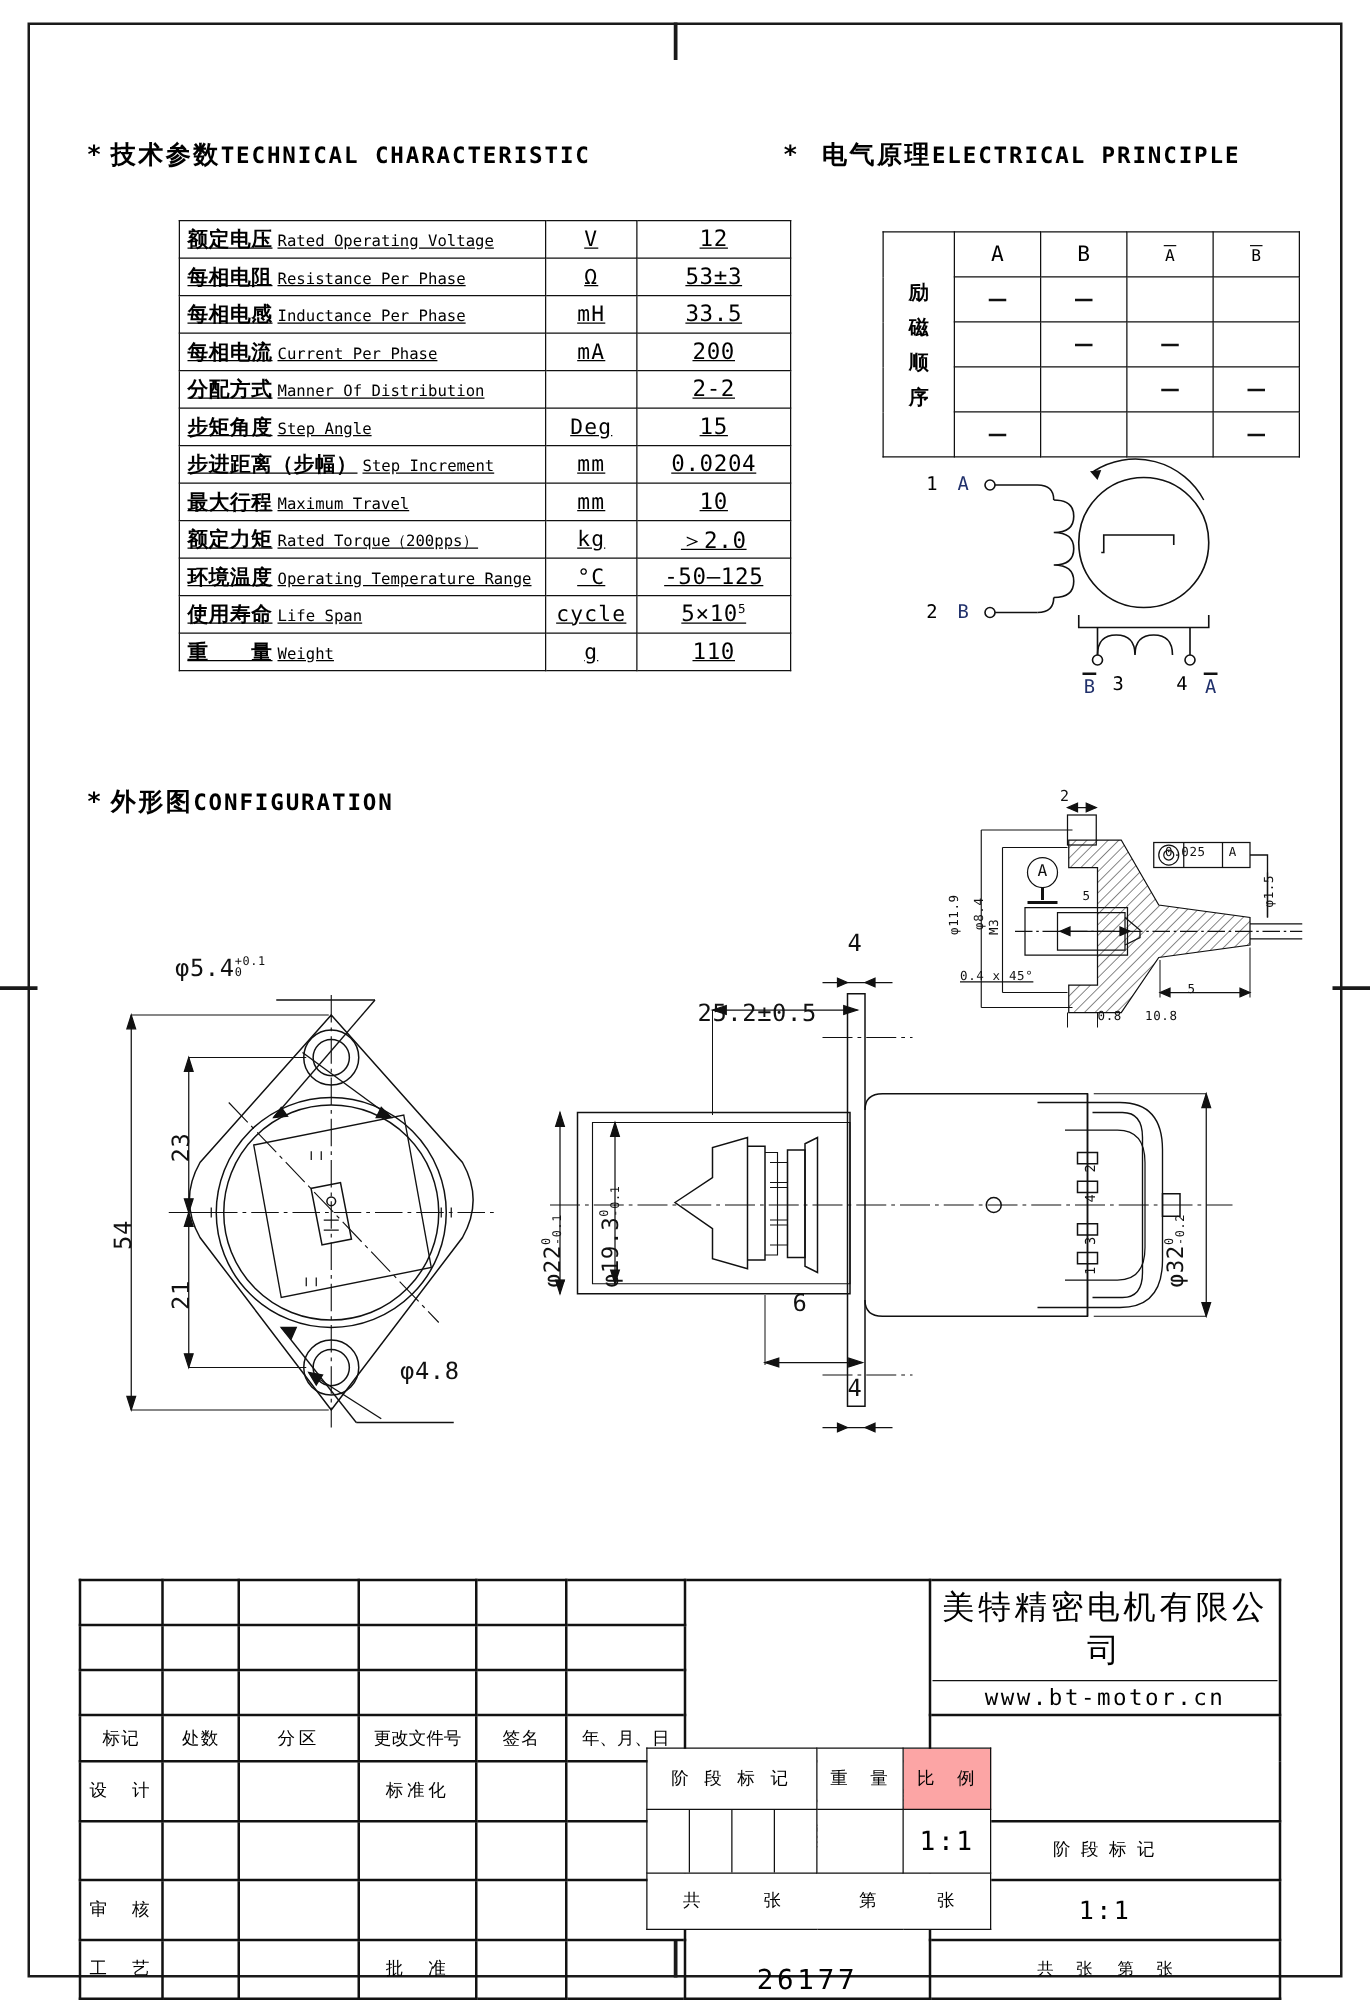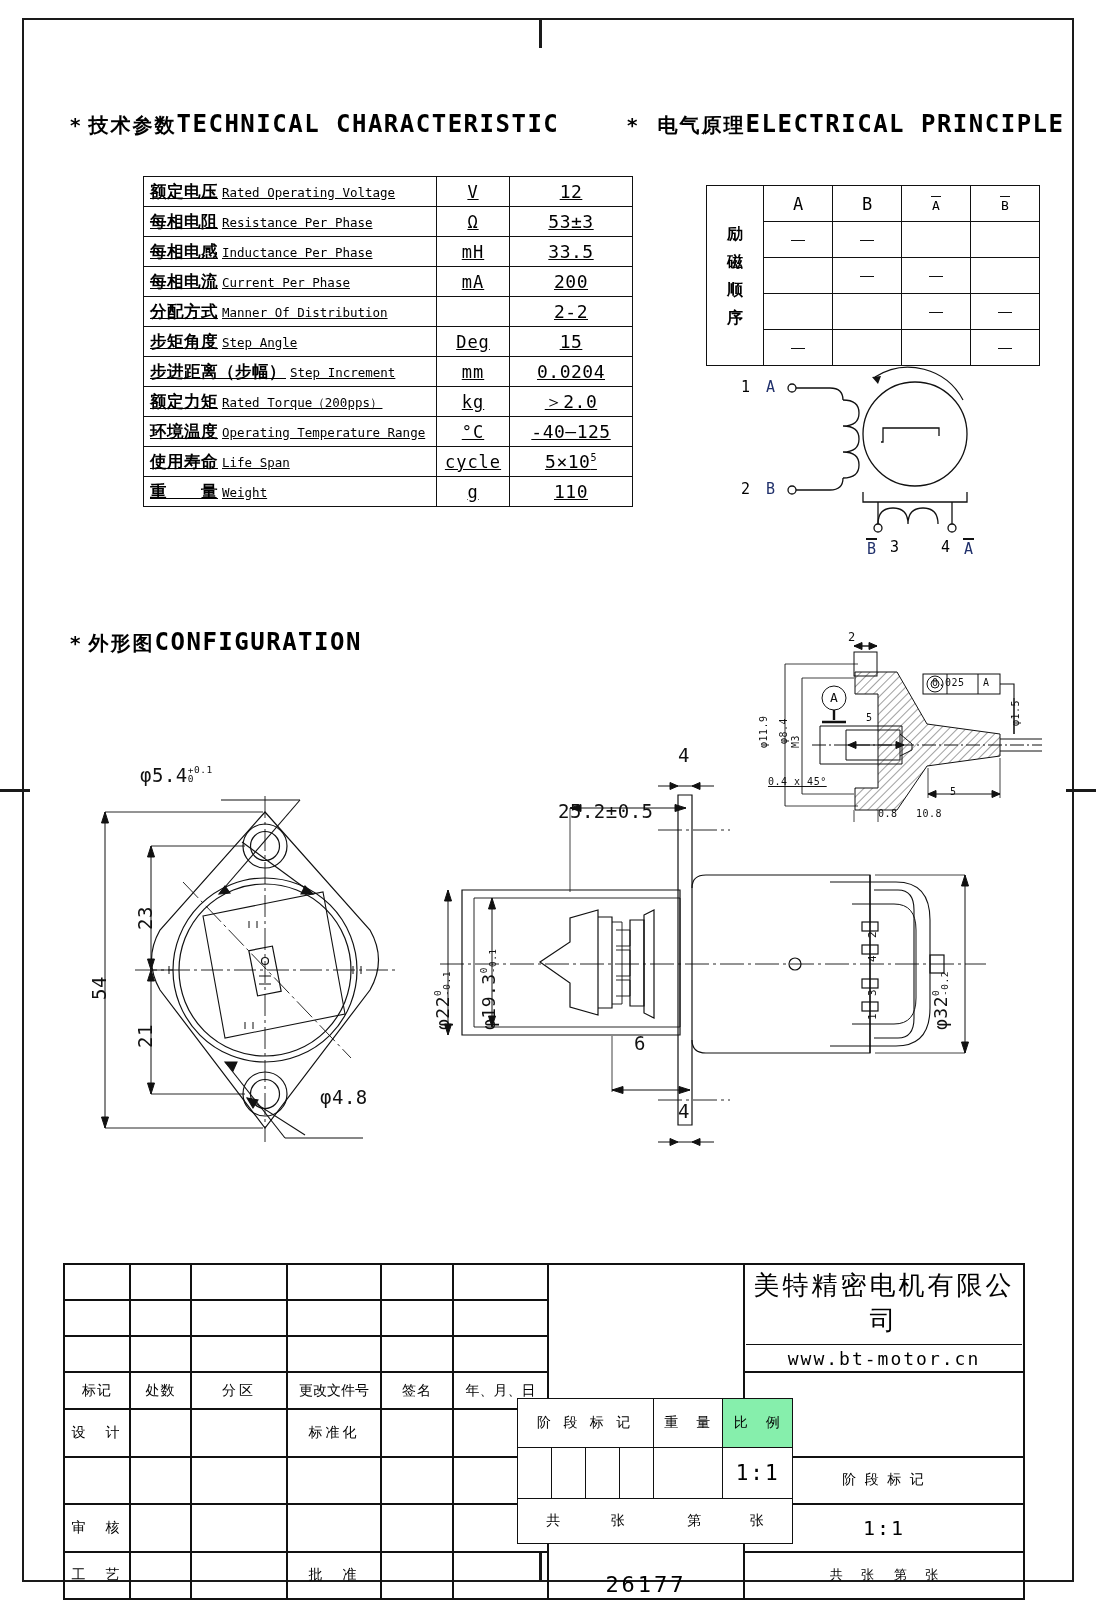--- a/index.html
+++ b/index.html
@@ -10,21 +10,21 @@
   .frame{position:absolute;left:22px;top:18px;width:1052px;height:1564px;
          border:2.5px solid #1a1a1a;box-sizing:border-box;}
   .tick{position:absolute;background:#1a1a1a;}
   .tick.v{width:2.5px;height:30px;}
   .tick.h{height:2.5px;width:30px;}
 
   
   .abs{position:absolute;}
   .hdg{font-size:20px;letter-spacing:.5px;white-space:nowrap;}
   .hdg .cn{font-family:"DejaVu Sans","Liberation Sans",sans-serif;font-weight:700;letter-spacing:2px;}
-  .hdg .en{font-family:"DejaVu Sans Mono","Liberation Mono",monospace;letter-spacing:1.5px;font-weight:700;font-size:24px;}
+  .hdg .en{font-family:"DejaVu Sans Mono","Liberation Mono",monospace;letter-spacing:1.5px;font-weight:700;font-size:18px;}
 
   
   .spec{position:absolute;left:143px;top:176px;border-collapse:collapse;}
   .spec td{border:1.4px solid #111;height:29px;padding:0 6px;white-space:nowrap;text-decoration:underline;}
   .spec td.c1{width:280px;}
   .spec td.c2{width:60px;text-align:center;font-family:"DejaVu Sans Mono","Liberation Mono",monospace;font-size:17px;letter-spacing:1px;}
   .spec td.c3{width:110px;text-align:center;font-family:"DejaVu Sans Mono","Liberation Mono",monospace;font-size:18px;letter-spacing:.5px;}
   .spec .zh{font-family:"DejaVu Sans","Liberation Sans",sans-serif;font-size:16.5px;font-weight:700;letter-spacing:.5px;}
   .spec .en{font-family:"DejaVu Sans Mono","Liberation Mono",monospace;font-size:12.5px;letter-spacing:0;margin-left:4px;}
   .spec sup{font-size:10px;vertical-align:super;}
@@ -107,28 +107,33 @@
           <td class="c1"><span class="zh">步矩角度</span><span class="en">Step Angle</span></td>
           <td class="c2">Deg</td>
           <td class="c3">15</td>
         </tr>
         <tr>
           <td class="c1"><span class="zh">步进距离（步幅）</span><span class="en">Step Increment</span></td>
           <td class="c2">mm</td>
           <td class="c3">0.0204</td>
         </tr>
         <tr>
+          <td class="c1"><span class="zh">最大行程</span><span class="en">Maximum Travel</span></td>
+          <td class="c2">mm</td>
+          <td class="c3">10</td>
+        </tr>
+        <tr>
           <td class="c1"><span class="zh">额定力矩</span><span class="en">Rated Torque（200pps）</span></td>
           <td class="c2">kg</td>
           <td class="c3">＞2.0</td>
         </tr>
         <tr>
           <td class="c1"><span class="zh">环境温度</span><span class="en">Operating Temperature Range</span></td>
           <td class="c2">°C</td>
-          <td class="c3">-40—125</td>
+          <td class="c3">-50—125</td>
         </tr>
         <tr>
           <td class="c1"><span class="zh">使用寿命</span><span class="en">Life Span</span></td>
           <td class="c2">cycle</td>
           <td class="c3">5×10<sup>5</sup></td>
         </tr>
         <tr>
           <td class="c1"><span class="zh">重　　量</span><span class="en">Weight</span></td>
           <td class="c2">g</td>
           <td class="c3">110</td>
@@ -531,21 +536,21 @@
       </tr>
     </tbody>
   </table>
 
   <div class="abs" style="left:517px;top:1398px;width:276px;height:150px;">
     <table style="border-collapse:collapse;width:276px;">
       <tbody>
           <tr>
         <td style="border:1.6px solid #111;width:140px;height:46px;text-align:center;font-family:'DejaVu Sans','Liberation Sans',sans-serif;font-size:14px;letter-spacing:4px;background:#fff;">阶 段 标 记</td>
         <td style="border:1.6px solid #111;width:68px;text-align:center;font-family:'DejaVu Sans','Liberation Sans',sans-serif;font-size:14px;letter-spacing:2px;background:#fff;">重　量</td>
-        <td style="border:1.6px solid #111;width:68px;text-align:center;font-family:'DejaVu Sans','Liberation Sans',sans-serif;font-size:14px;letter-spacing:2px;background:#86efac;">比　例</td>
+        <td style="border:1.6px solid #111;width:68px;text-align:center;font-family:'DejaVu Sans','Liberation Sans',sans-serif;font-size:14px;letter-spacing:2px;background:#fca5a5;">比　例</td>
       </tr>
       <tr>
         <td style="border:1.6px solid #111;height:50px;padding:0;background:#fff;">
           <table style="border-collapse:collapse;width:100%;height:50px;">
                 <tbody>
                   <tr>
             <td style="border-right:1.3px solid #111;width:25%;"></td>
             <td style="border-right:1.3px solid #111;width:25%;"></td>
             <td style="border-right:1.3px solid #111;width:25%;"></td>
             <td style="width:25%;"></td>

